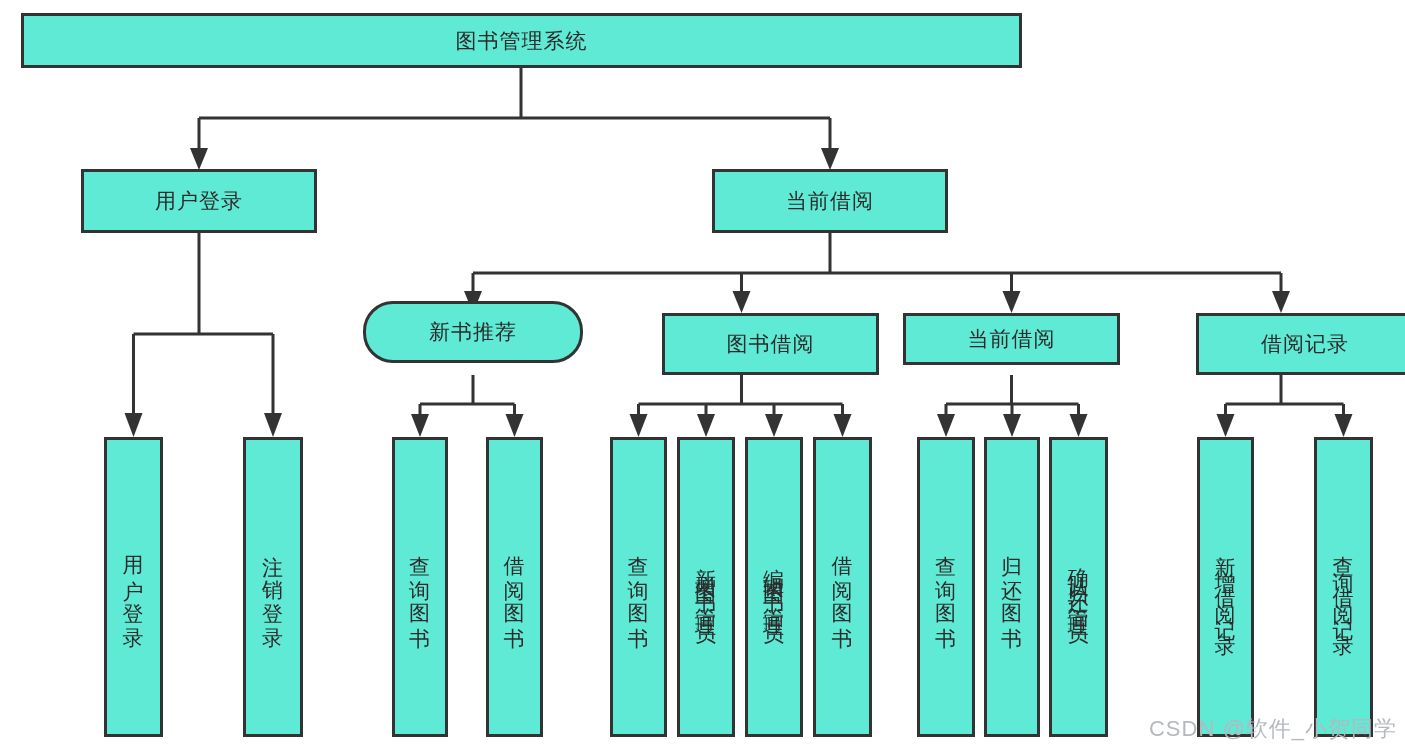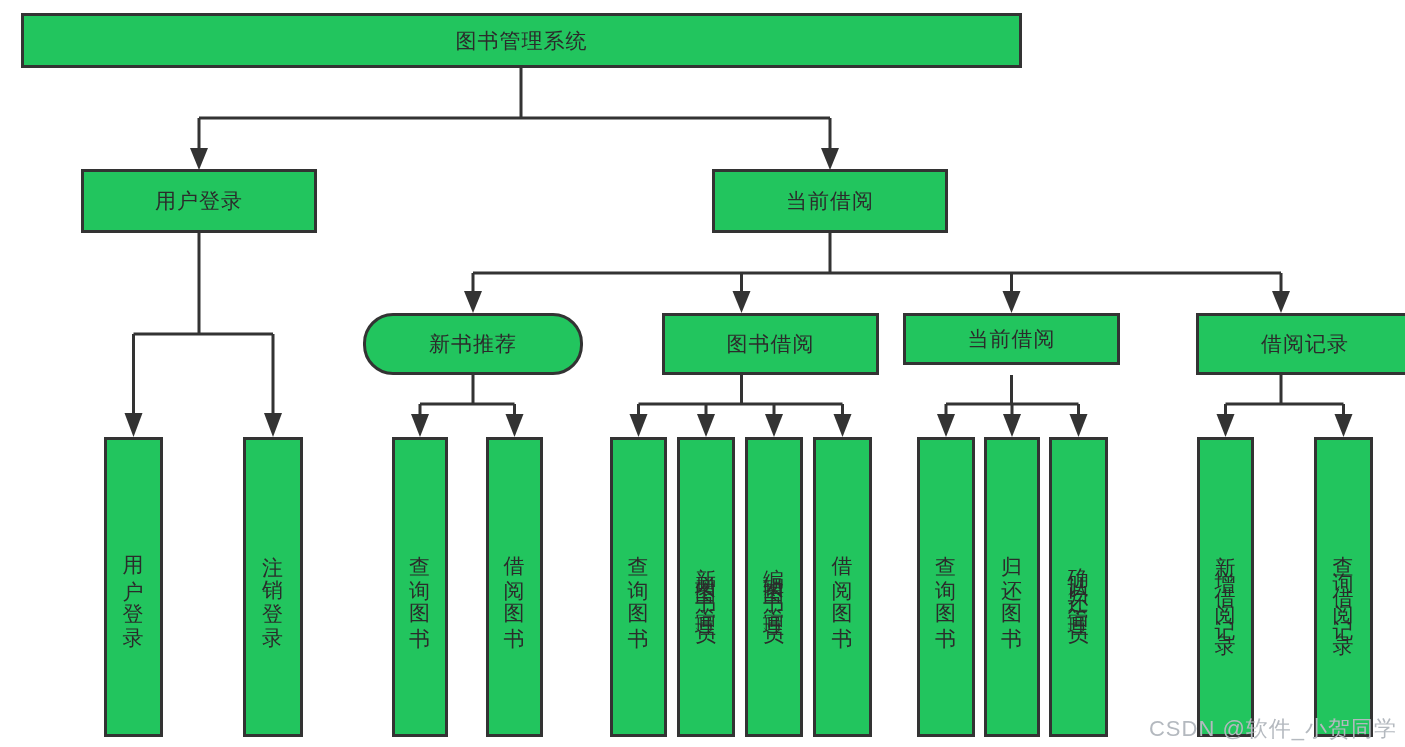--- a/index.html
+++ b/index.html
@@ -7,21 +7,21 @@
     position:relative;
     width:1405px;height:747px;
     background:#ffffff;
     font-family:"Liberation Sans","DejaVu Sans",sans-serif;
     overflow:hidden;
   }
   .node{
     position:absolute;
     box-sizing:border-box;
     border:3px solid #333333;
-    background:#22c55e;
+    background:#5eead4;
     display:flex;
     align-items:center;
     justify-content:center;
     color:#2b2b2b;
     z-index:2;
   }
   .h-label{
     font-size:21px;
     letter-spacing:1px;
     white-space:nowrap;
@@ -102,21 +102,21 @@
     <span class="h-label">图书管理系统</span>
   </div>
 
   <div class="node" style="left:81px;top:169px;width:236px;height:64px;">
     <span class="h-label">用户登录</span>
   </div>
   <div class="node" style="left:712px;top:169px;width:236px;height:64px;">
     <span class="h-label">当前借阅</span>
   </div>
 
-  <div class="node" style="left:363px;top:313px;width:220px;height:62px;border-radius:30px;">
+  <div class="node" style="left:363px;top:301px;width:220px;height:62px;border-radius:30px;">
     <span class="h-label">新书推荐</span>
   </div>
   <div class="node" style="left:633px;top:313px;width:217px;height:62px;margin-left:29px;">
     <span class="h-label">图书借阅</span>
   </div>
   <div class="node" style="left:903px;top:313px;width:217px;height:52px;">
     <span class="h-label">当前借阅</span>
   </div>
   <div class="node" style="left:1196px;top:313px;width:218px;height:62px;">
     <span class="h-label">借阅记录</span>

